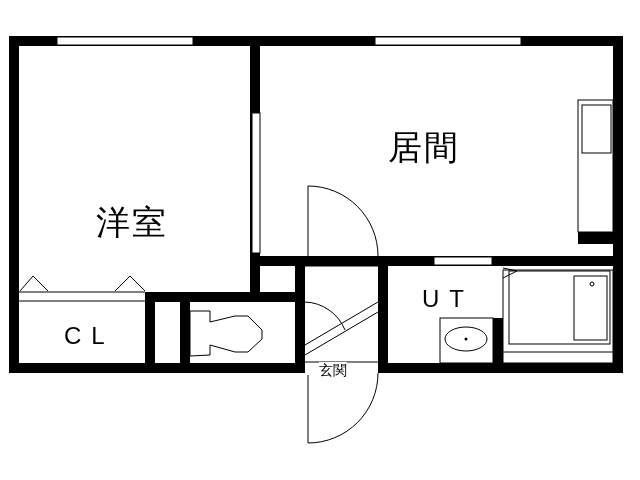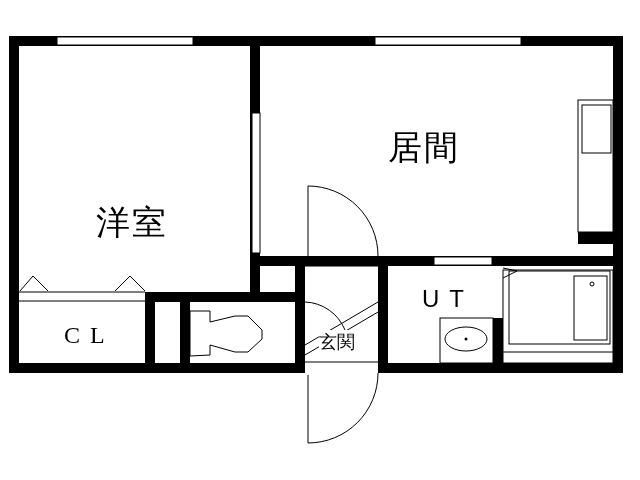--- a/index.html
+++ b/index.html
@@ -1,21 +1,21 @@
 <!DOCTYPE html>
 <html><head>
 <meta charset="utf-8">
 <style>
   html, body { margin: 0; padding: 0; background: #ffffff; }
   body { width: 640px; height: 480px; position: relative; overflow: hidden; }
   svg { position: absolute; left: 0; top: 0; }
   .lbl { position: absolute; color: #000; font-family: "DejaVu Sans", sans-serif; white-space: nowrap; }
   .big { font-size: 34px; letter-spacing: 2px; }
   .mid { font-size: 24px; letter-spacing: 10px; font-family: "Liberation Sans", sans-serif; }
-  .sm { font-size: 18px; }
+  .sm { font-size: 14px; margin-top: 32px; }
 </style>
 </head>
 <body>
 
 <svg width="640" height="480" viewBox="0 0 640 480">
   <g fill="#000">
 
     <rect x="9" y="36" width="614" height="10"></rect>
 
     <rect x="9" y="36" width="10" height="337"></rect>
@@ -83,15 +83,15 @@
     <polyline points="503,268 517,271 503,278"></polyline>
 
     <rect x="578" y="100" width="35" height="132"></rect>
     <rect x="582" y="105" width="29" height="48"></rect>
   </g>
   <circle cx="466" cy="339" r="1.5" fill="#000"></circle>
 </svg>
 
 <div class="lbl big" style="left:96px;top:152px;margin-top:48px;">洋室</div>
 <div class="lbl big" style="left:388px;top:125px;">居間</div>
-<div class="lbl mid" style="left:64px;top:322px;font-family:Liberation Serif, serif;">CL</div>
+<div class="lbl mid" style="left:64px;top:322px;">CL</div>
 <div class="lbl mid" style="left:422px;top:285px;">UT</div>
 <div class="lbl sm" style="left:319px;top:330px;background:#fff;">玄関</div>
 
 </body></html>

